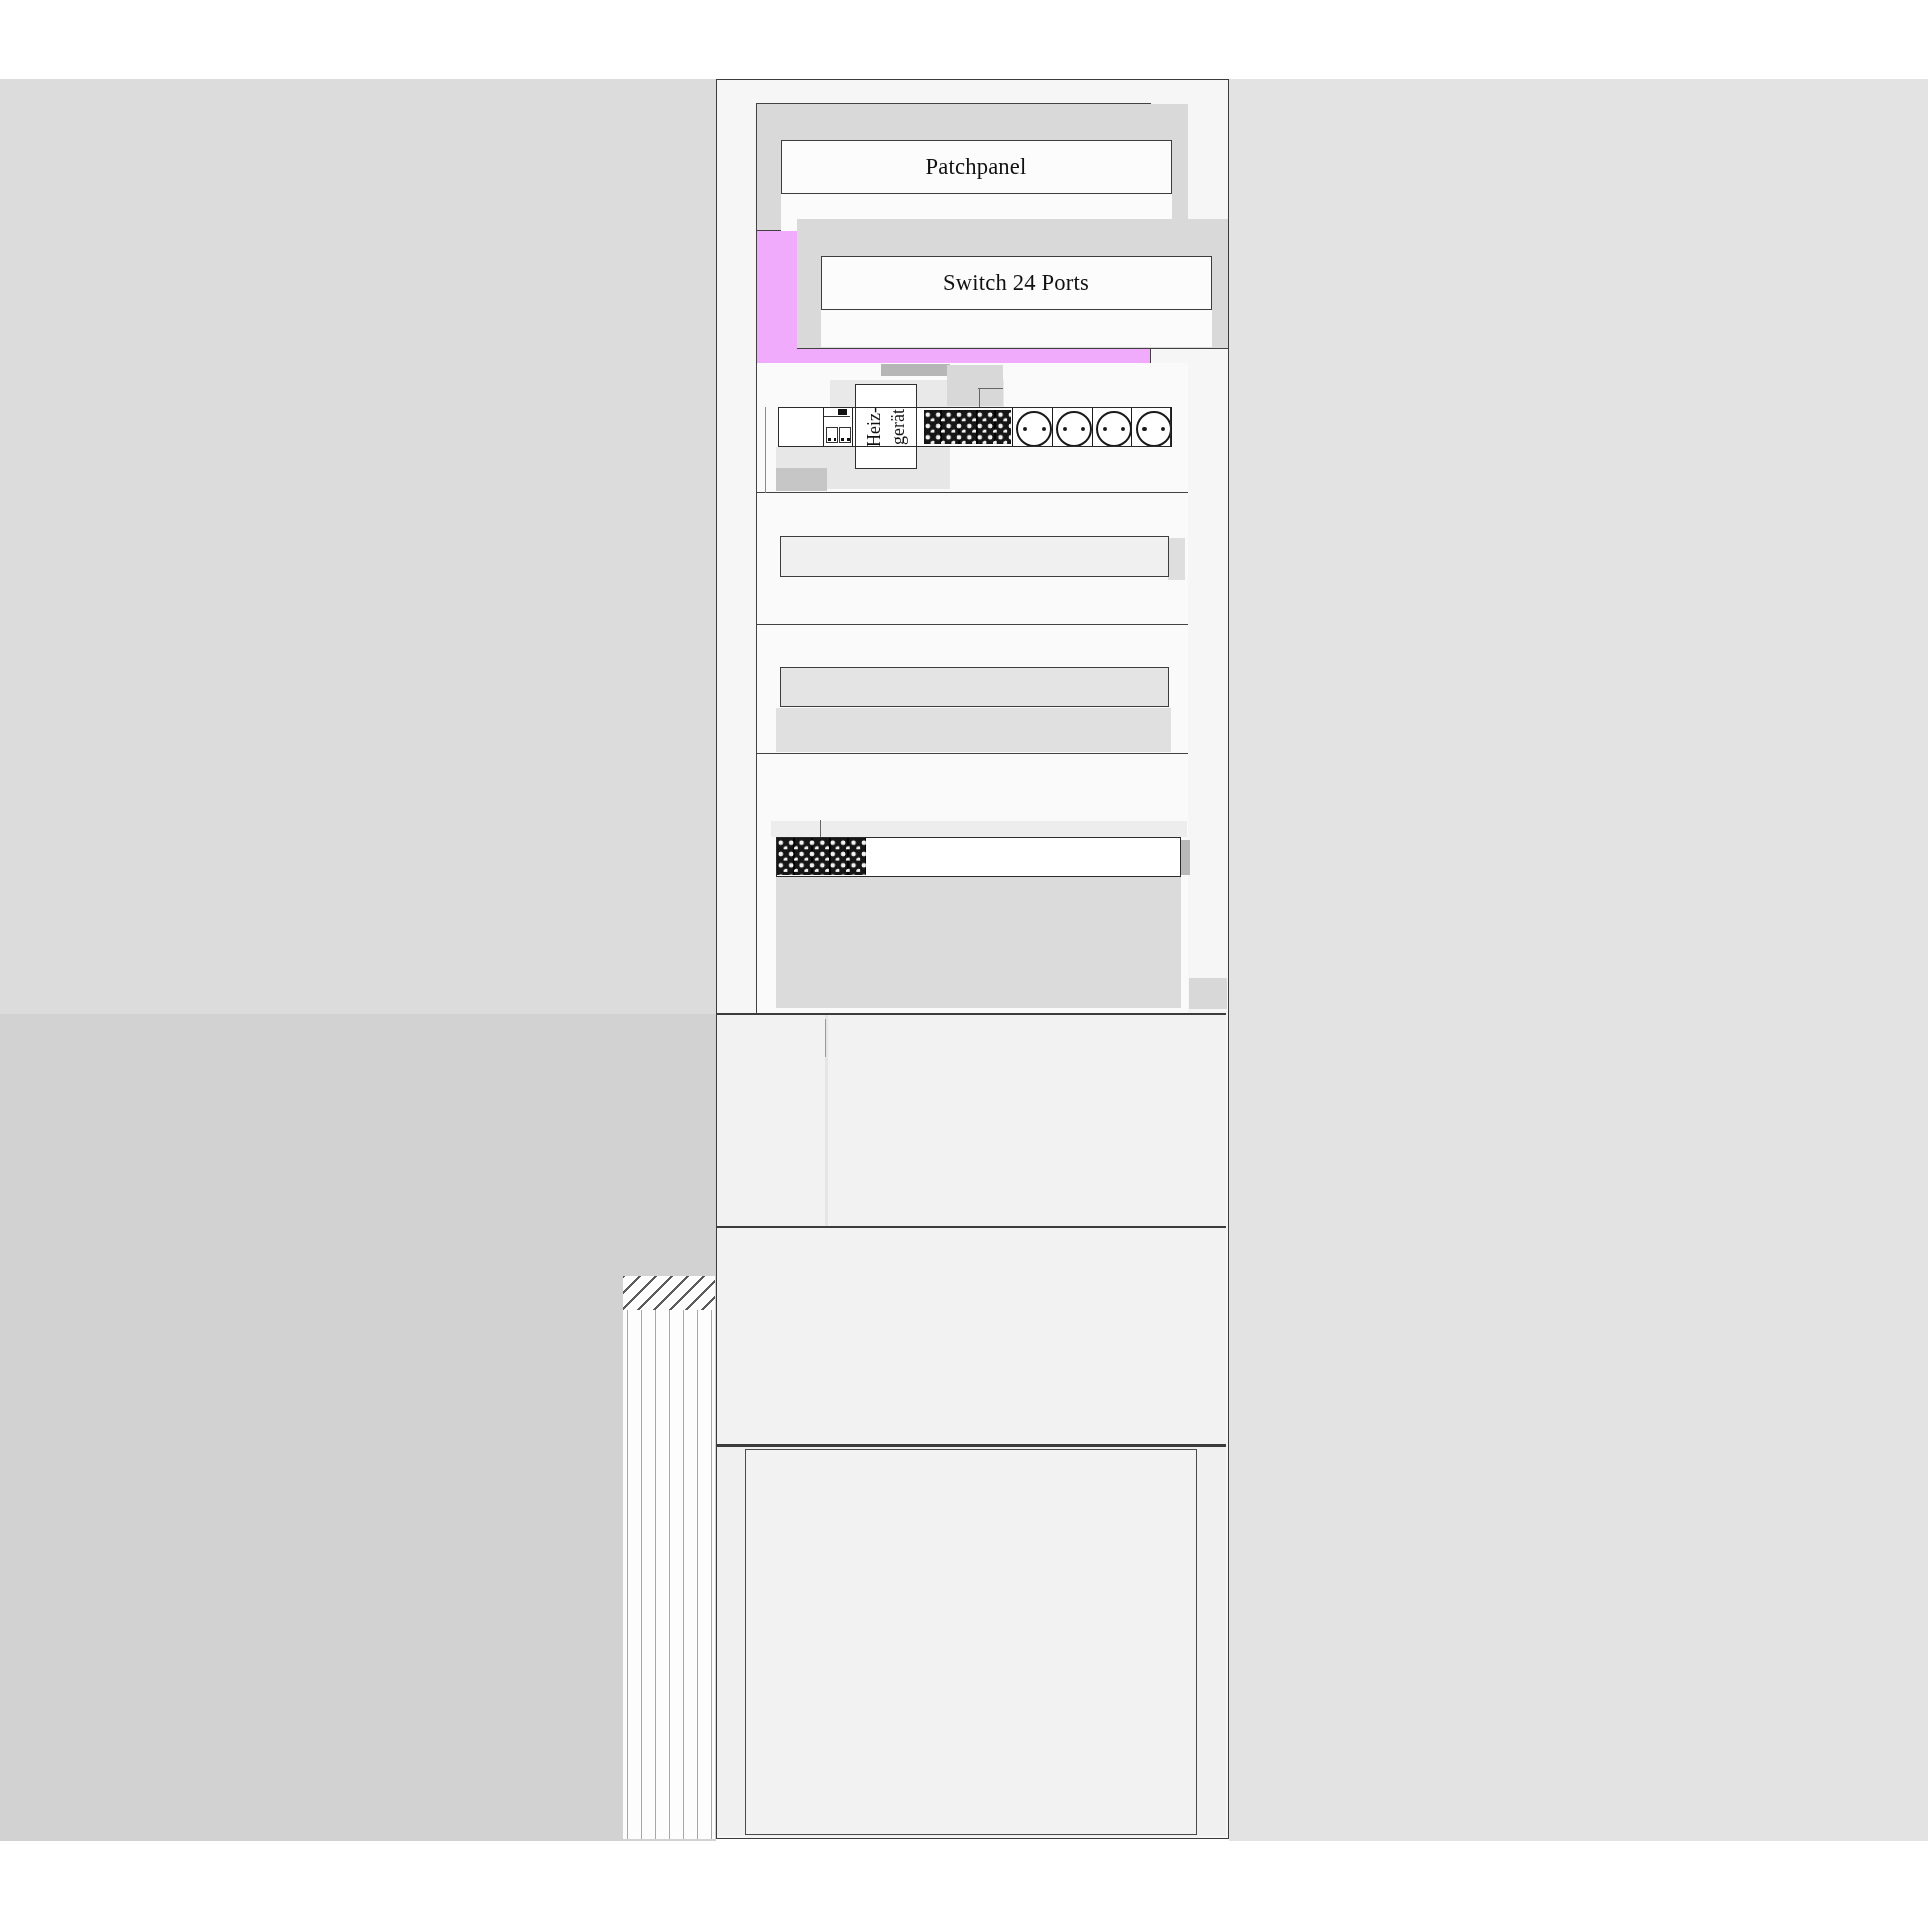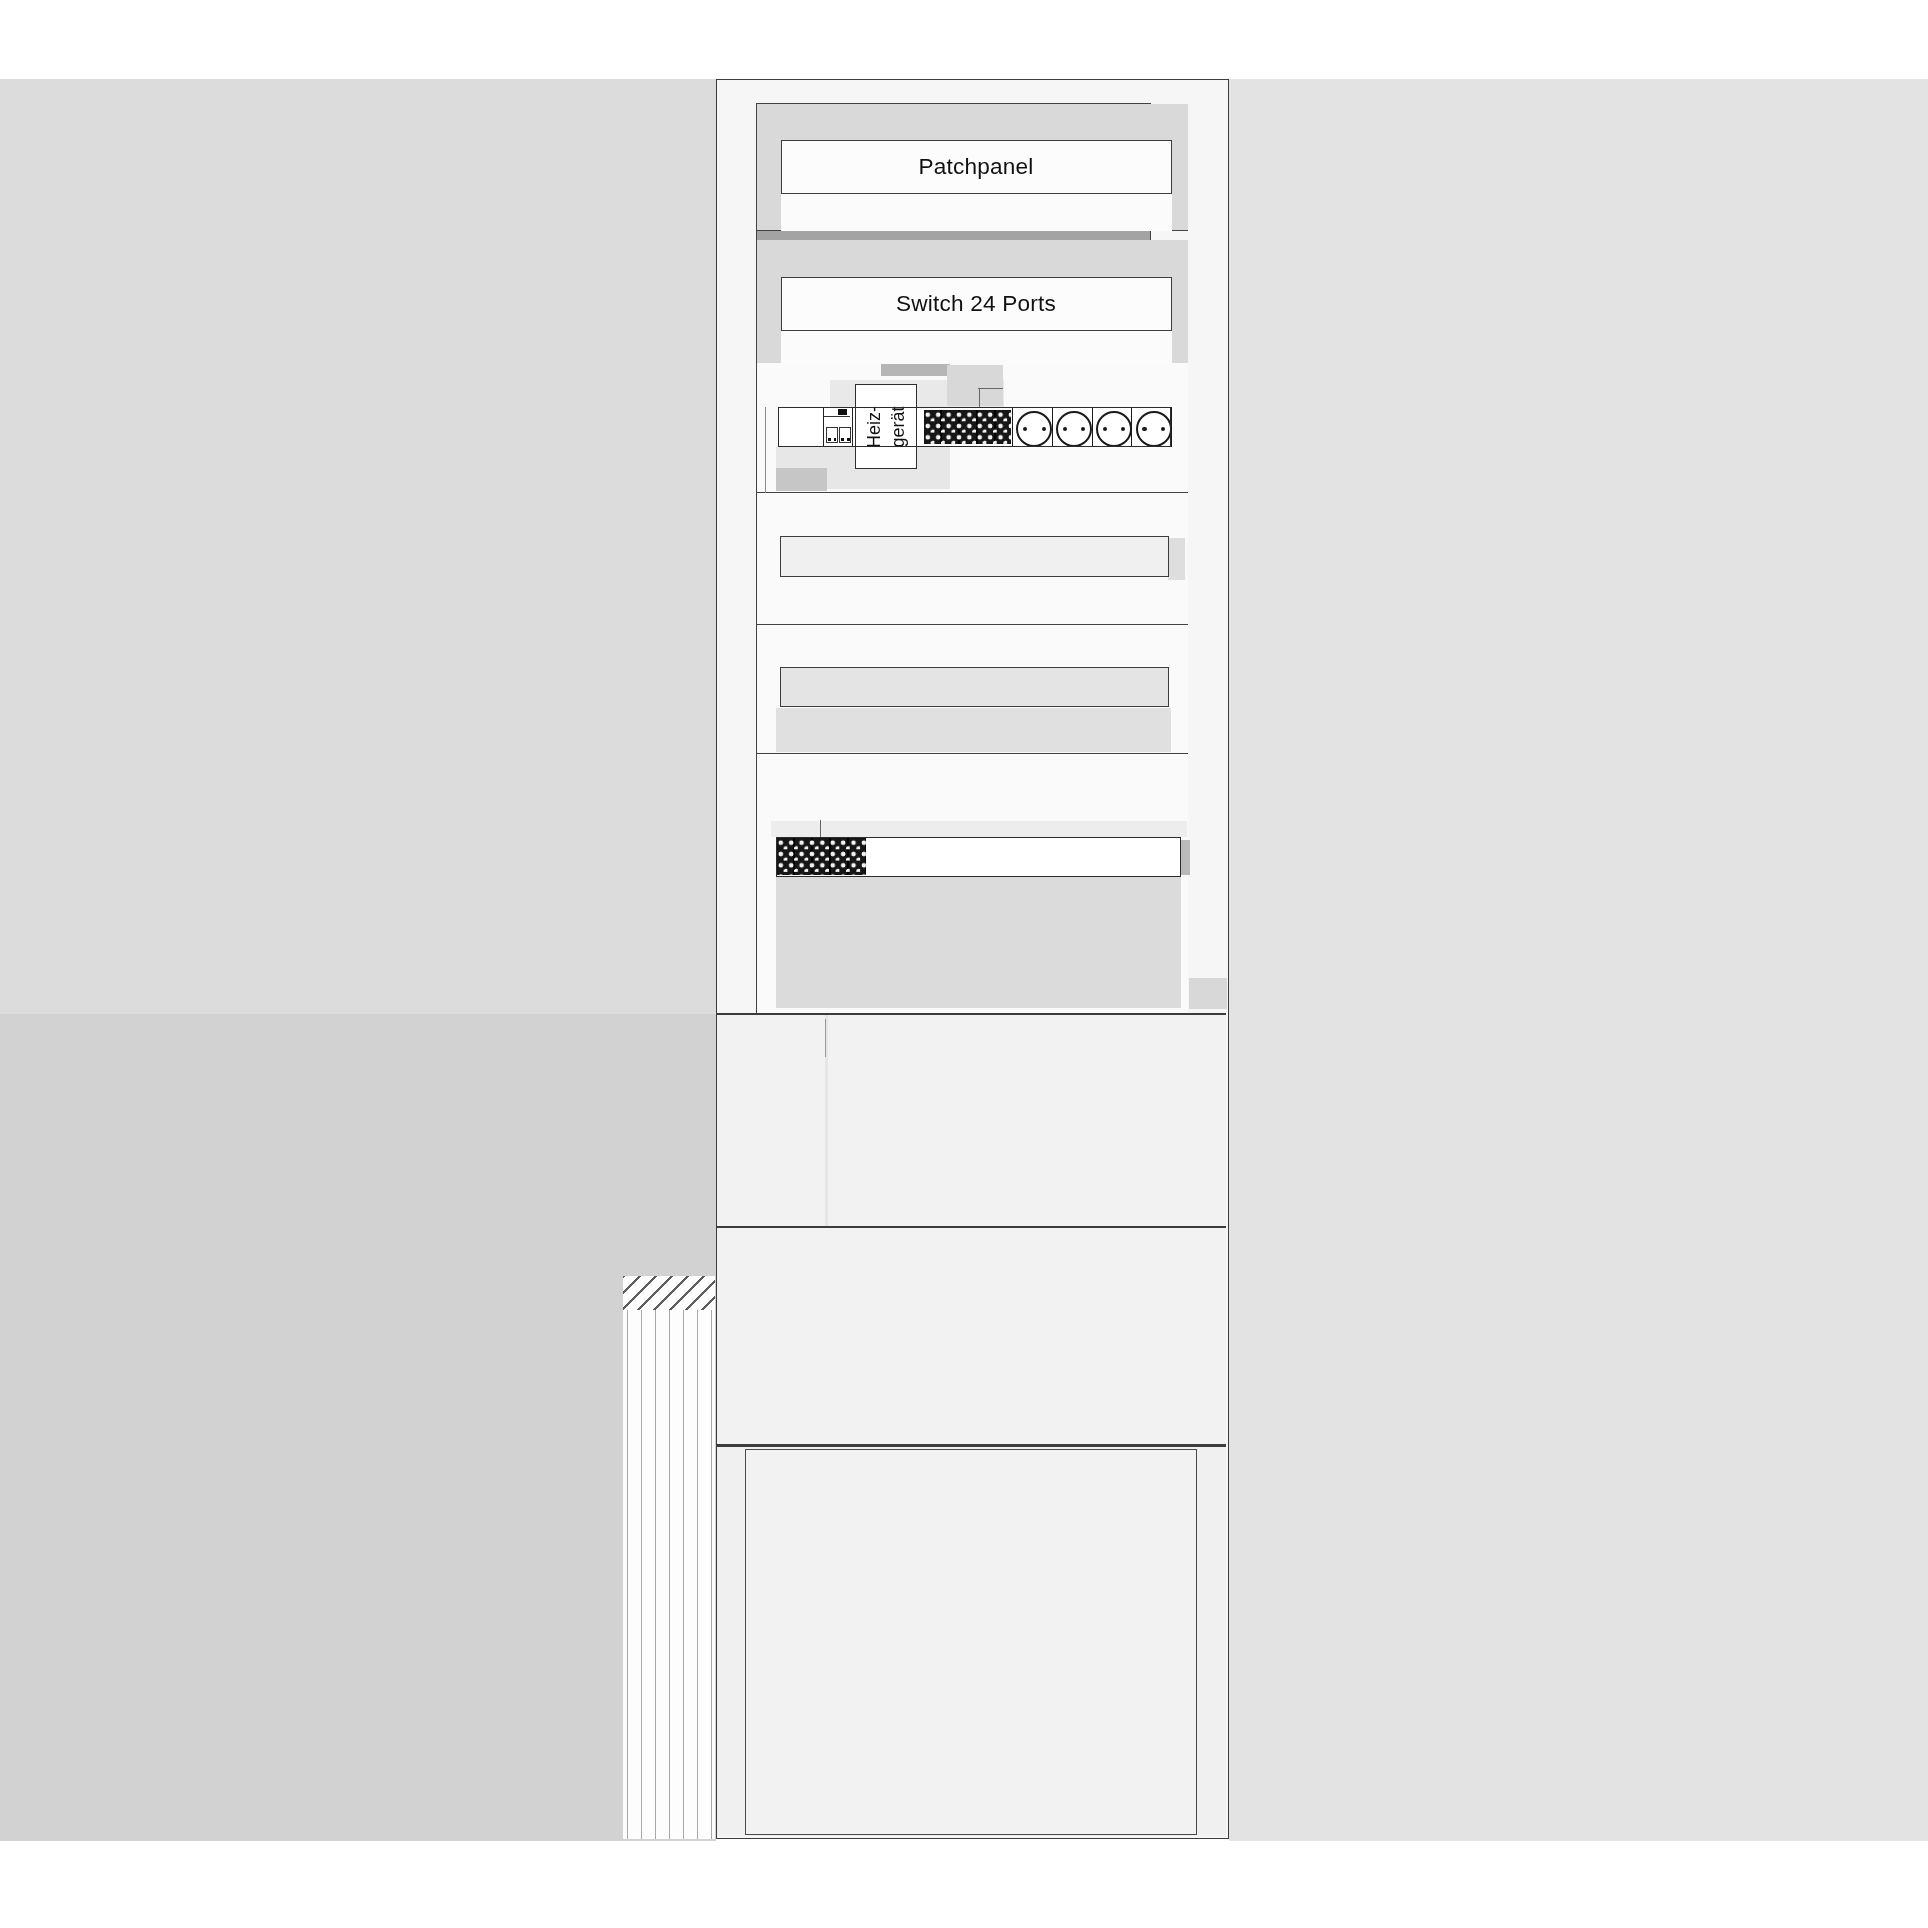--- a/index.html
+++ b/index.html
@@ -16,21 +16,21 @@
   .hatch-strip{left:623px;top:1276px;width:92px;height:563px;background:#fdfdfd;}
   .hatch-diag{left:0;top:0;width:92px;height:34px;
     background:repeating-linear-gradient(135deg,#5a5a5a 0 2.1px,transparent 2.1px 11.3px);}
   .hatch-vert{left:3.8px;top:34px;width:85px;height:529px;
     background:repeating-linear-gradient(90deg,#a8a8a8 0 1.5px,transparent 1.5px 14px);}
 
   
   .cabinet{left:716px;top:79px;width:513px;height:1760px;background:#f6f6f6;border:1.9px solid #3c3c3c;}
 
   
-  .rack{left:39px;top:22.6px;width:395px;height:912px;border:1.9px solid #424242;background:#a3a3a3;}
+  .rack{left:39px;top:22.6px;width:395px;height:912px;border:1.9px solid #424242;background:#f0abfc;font-family:Liberation Serif, serif;}
   .band{left:0;width:431px;background:#d9d9d9;border-bottom:1.9px solid #424242;}
   .band-inner-white{background:#fbfbfb;}
   .unit-box{border:1.9px solid #3d3d3d;background:#fcfcfc;display:flex;align-items:center;justify-content:center;}
   .unit-label{font-size:22.6px;color:#111;letter-spacing:0.2px;}
 
   .row-white{left:0;width:431px;background:#fafafa;border-bottom:1.9px solid #424242;}
 
   
   .strip-outline{border:1.9px solid #2b2b2b;background:transparent;z-index:9;}
   .grille{background-color:#161616;
@@ -82,21 +82,21 @@
 
     <div class="abs rack">
 
       <div class="abs band" style="top:0;height:127px;">
         <div class="abs band-inner-white" style="left:23.5px;top:36px;width:391px;height:91px;"></div>
         <div class="abs unit-box" style="left:23.5px;top:36px;width:391px;height:54px;">
           <span class="unit-label">Patchpanel</span>
         </div>
       </div>
 
-      <div class="abs band" style="top:136px;height:130px;">
+      <div class="abs band" style="top:115px;height:130px;margin-left:40px;">
         <div class="abs band-inner-white" style="left:23.5px;top:37px;width:391px;height:91px;"></div>
         <div class="abs unit-box" style="left:23.5px;top:37px;width:391px;height:54px;">
           <span class="unit-label">Switch 24 Ports</span>
         </div>
       </div>
 
       <div class="abs row-white" style="top:259px;height:130px;">
         <div class="abs" style="left:124px;top:1.9px;width:69px;height:11.3px;background:#b6b6b6;"></div>
         <div class="abs" style="left:73px;top:17px;width:174px;height:27px;background:#e9e9e9;"></div>
         <div class="abs" style="left:190px;top:2.8px;width:56px;height:41px;background:#d8d8d8;"></div>

